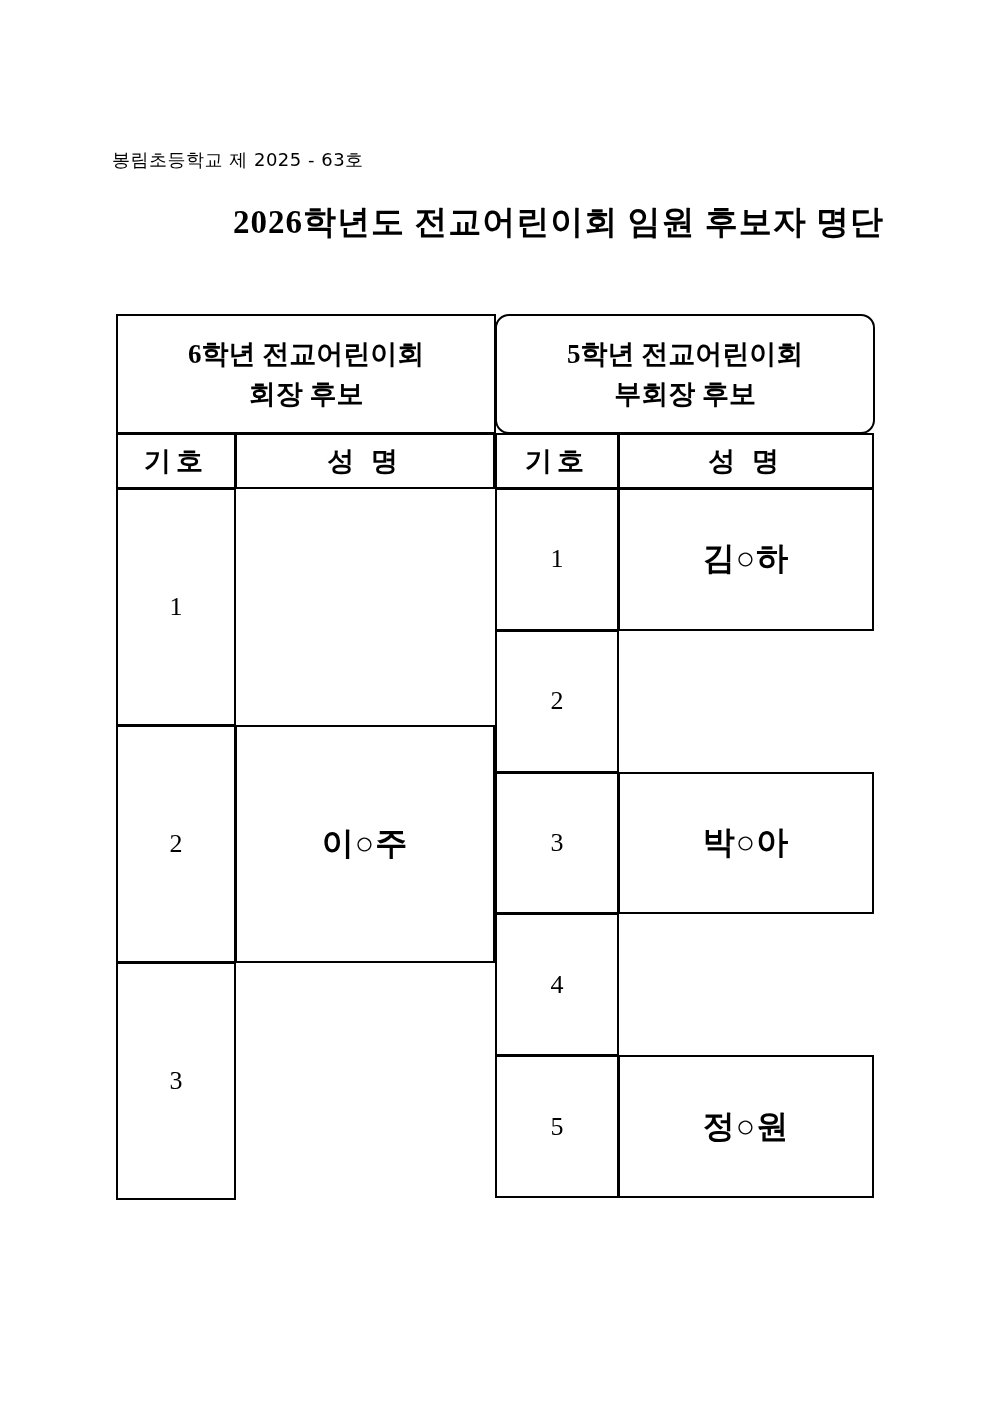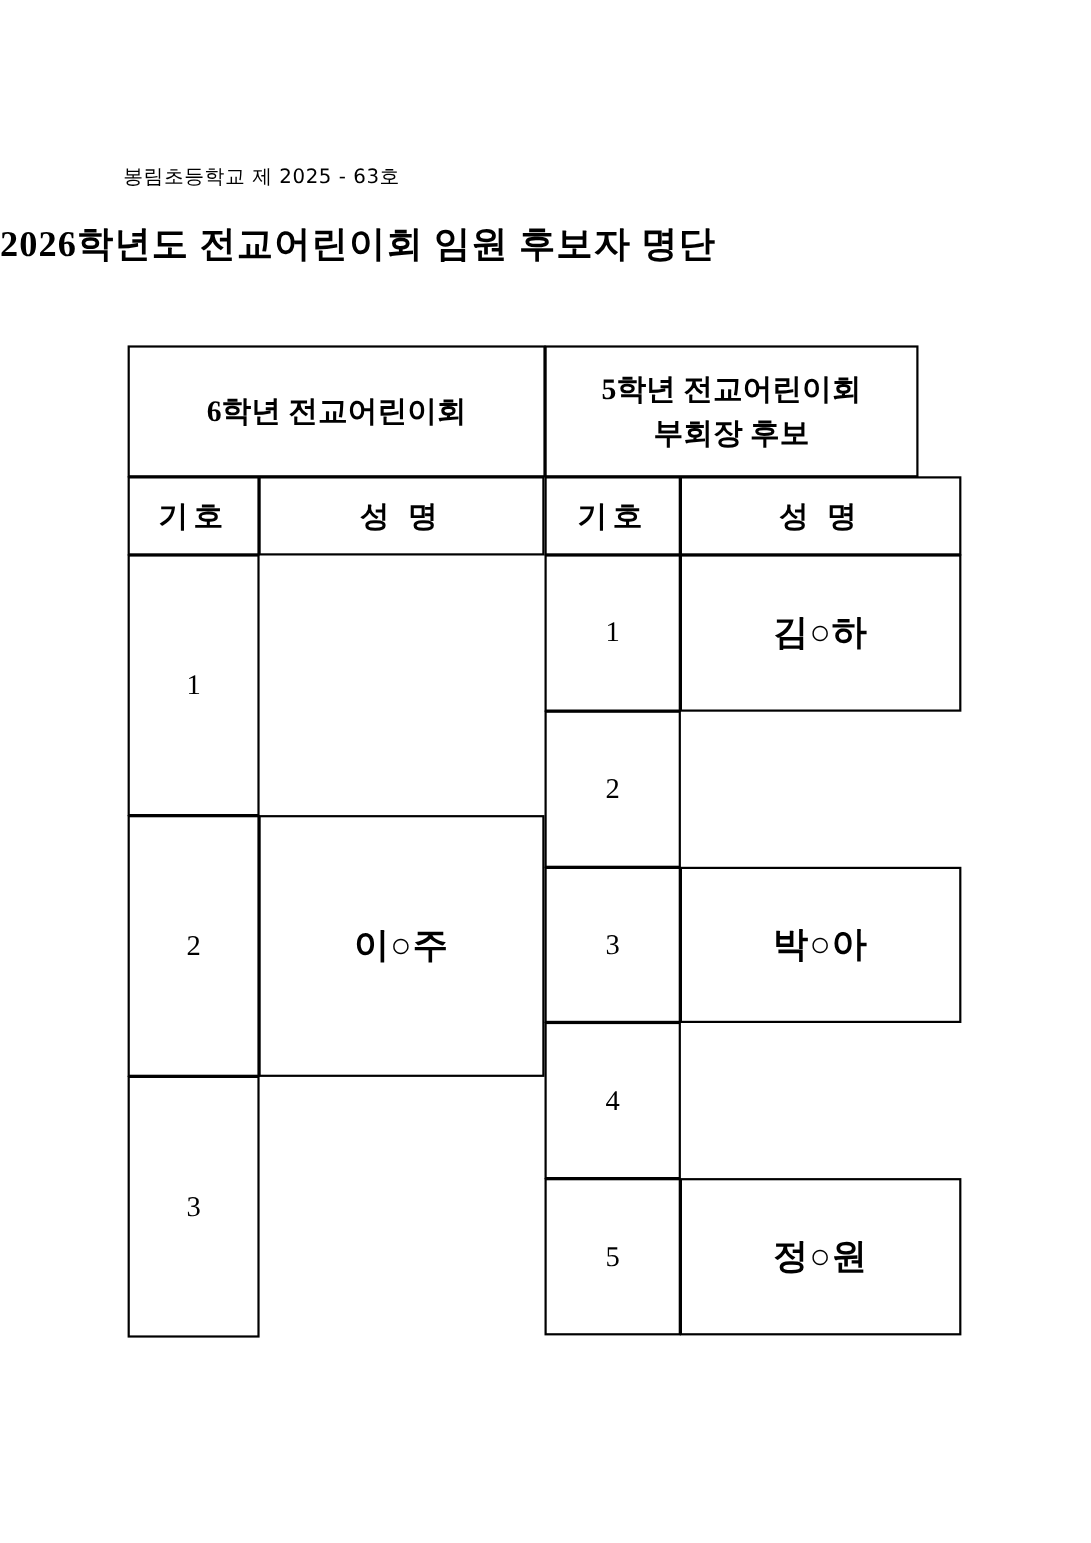--- a/index.html
+++ b/index.html
@@ -29,21 +29,21 @@
     font-size: 18px;
     letter-spacing: 0.5px;
     white-space: nowrap;
     margin-top: 12px;
   }
   .doc-title {
     position: absolute;
     left: 0;
     top: 200px;
     width: 884px;
-    text-align: left;
+    text-align: right;
     font-family: "Liberation Serif", "DejaVu Serif", serif;
     font-size: 33px;
     font-weight: bold;
     letter-spacing: 1px;
     white-space: nowrap;
   }
   .table-wrap {
     position: absolute;
     left: 117px;
     top: 315px;
@@ -70,57 +70,58 @@
   .grp {
     font-size: 27px;
     font-weight: bold;
     line-height: 1.5;
     height: 120px;
   }
   .hdr {
     font-size: 27px;
     font-weight: bold;
     letter-spacing: 5px;
-    height: 72px;
+    height: 56px;
   }
   .numcell {
     font-size: 26px;
     font-weight: normal;
   }
   .namecell {
     font-size: 32px;
     font-weight: bold;
     letter-spacing: 1px;
   }
   .lw1 { width: 120px; }
   .lw2 { width: 260px; }
   .rw1 { width: 124px; }
   .rw2 { width: 256px; }
   .lh-body { height: 238px; }
   .rh-body { height: 142.8px; }
   .grpwide-left { width: 380px; }
-  .grpwide-right { width: 340px; }
+  .grpwide-right { width: 380px; border-radius: 14px; }
 </style>
 </head>
 <body>
 
 <div class="page">
 
   <div class="doc-number">봉림초등학교 제 2025 - 63호</div>
 
   <div class="doc-title">2026학년도 전교어린이회 임원 후보자 명단</div>
 
   <div class="table-wrap">
     <div class="stack">
 
       <div class="col-left">
 
         <div class="cell grp grpwide-left">
           <div>
             <div>6학년 전교어린이회</div>
+            <div>회장 후보</div>
           </div>
         </div>
 
         <div class="row">
           <div class="cell hdr lw1">기호</div>
           <div class="cell hdr lw2">성  명</div>
         </div>
 
         <div class="row">
           <div class="cell numcell lw1 lh-body">1</div>

